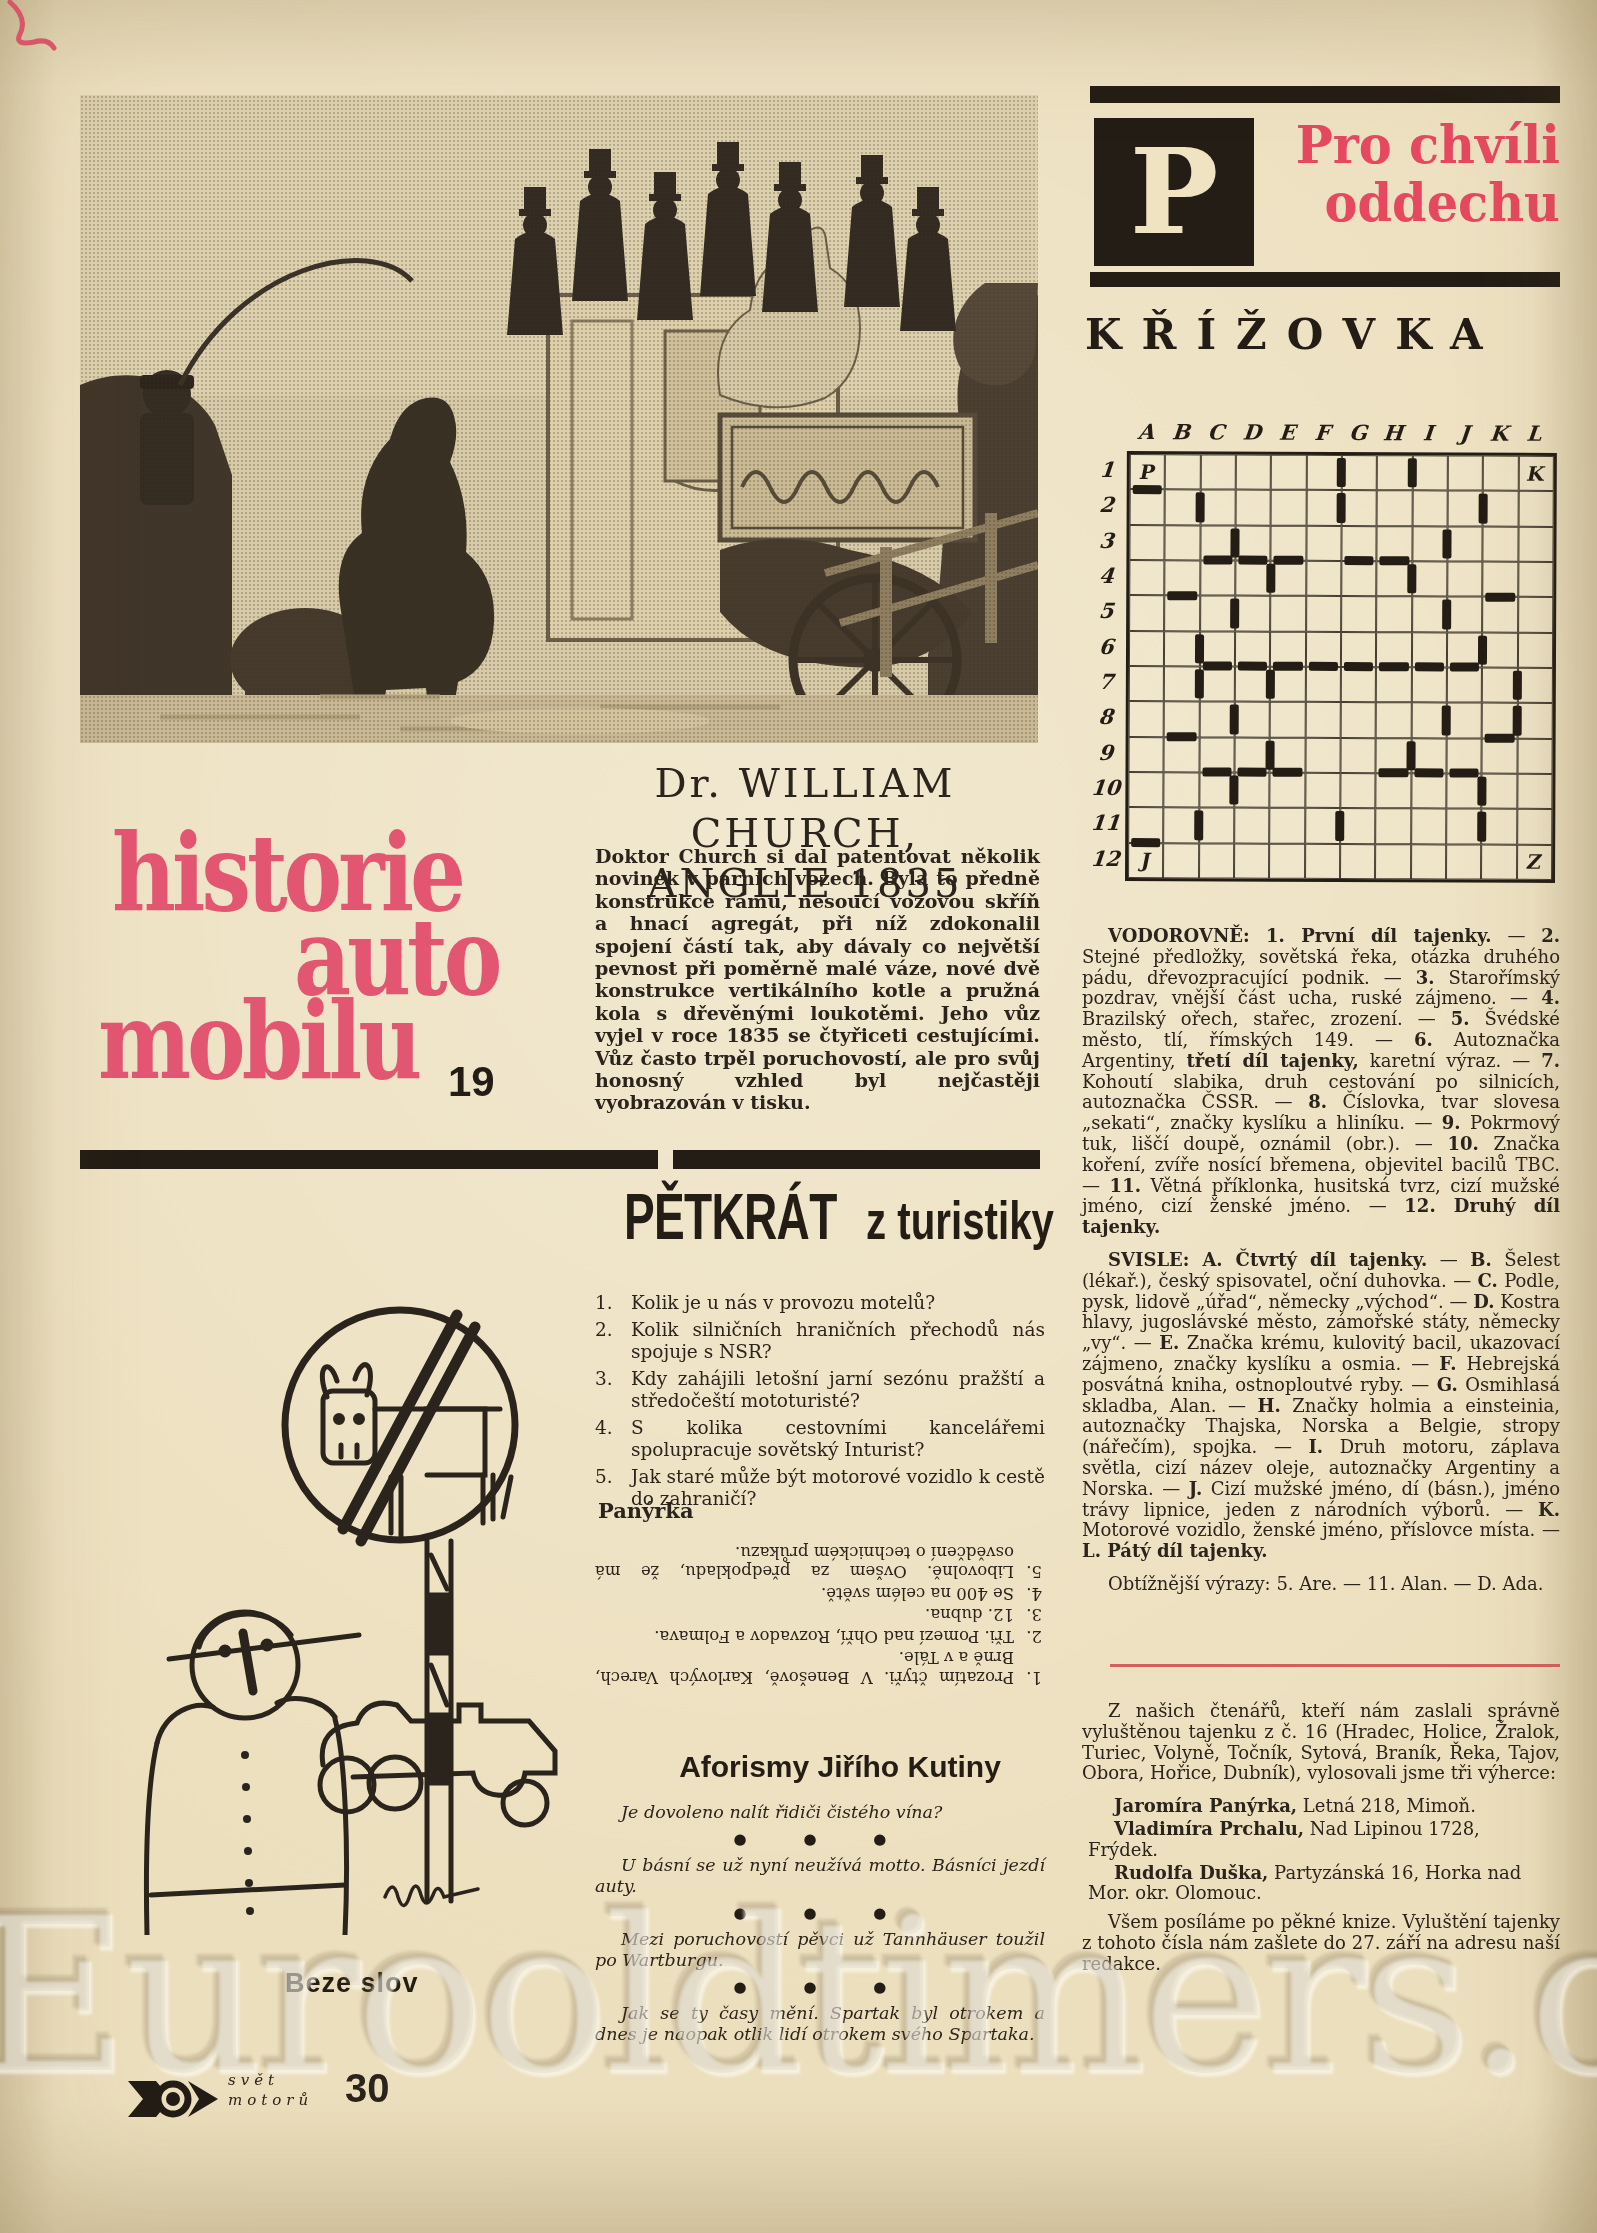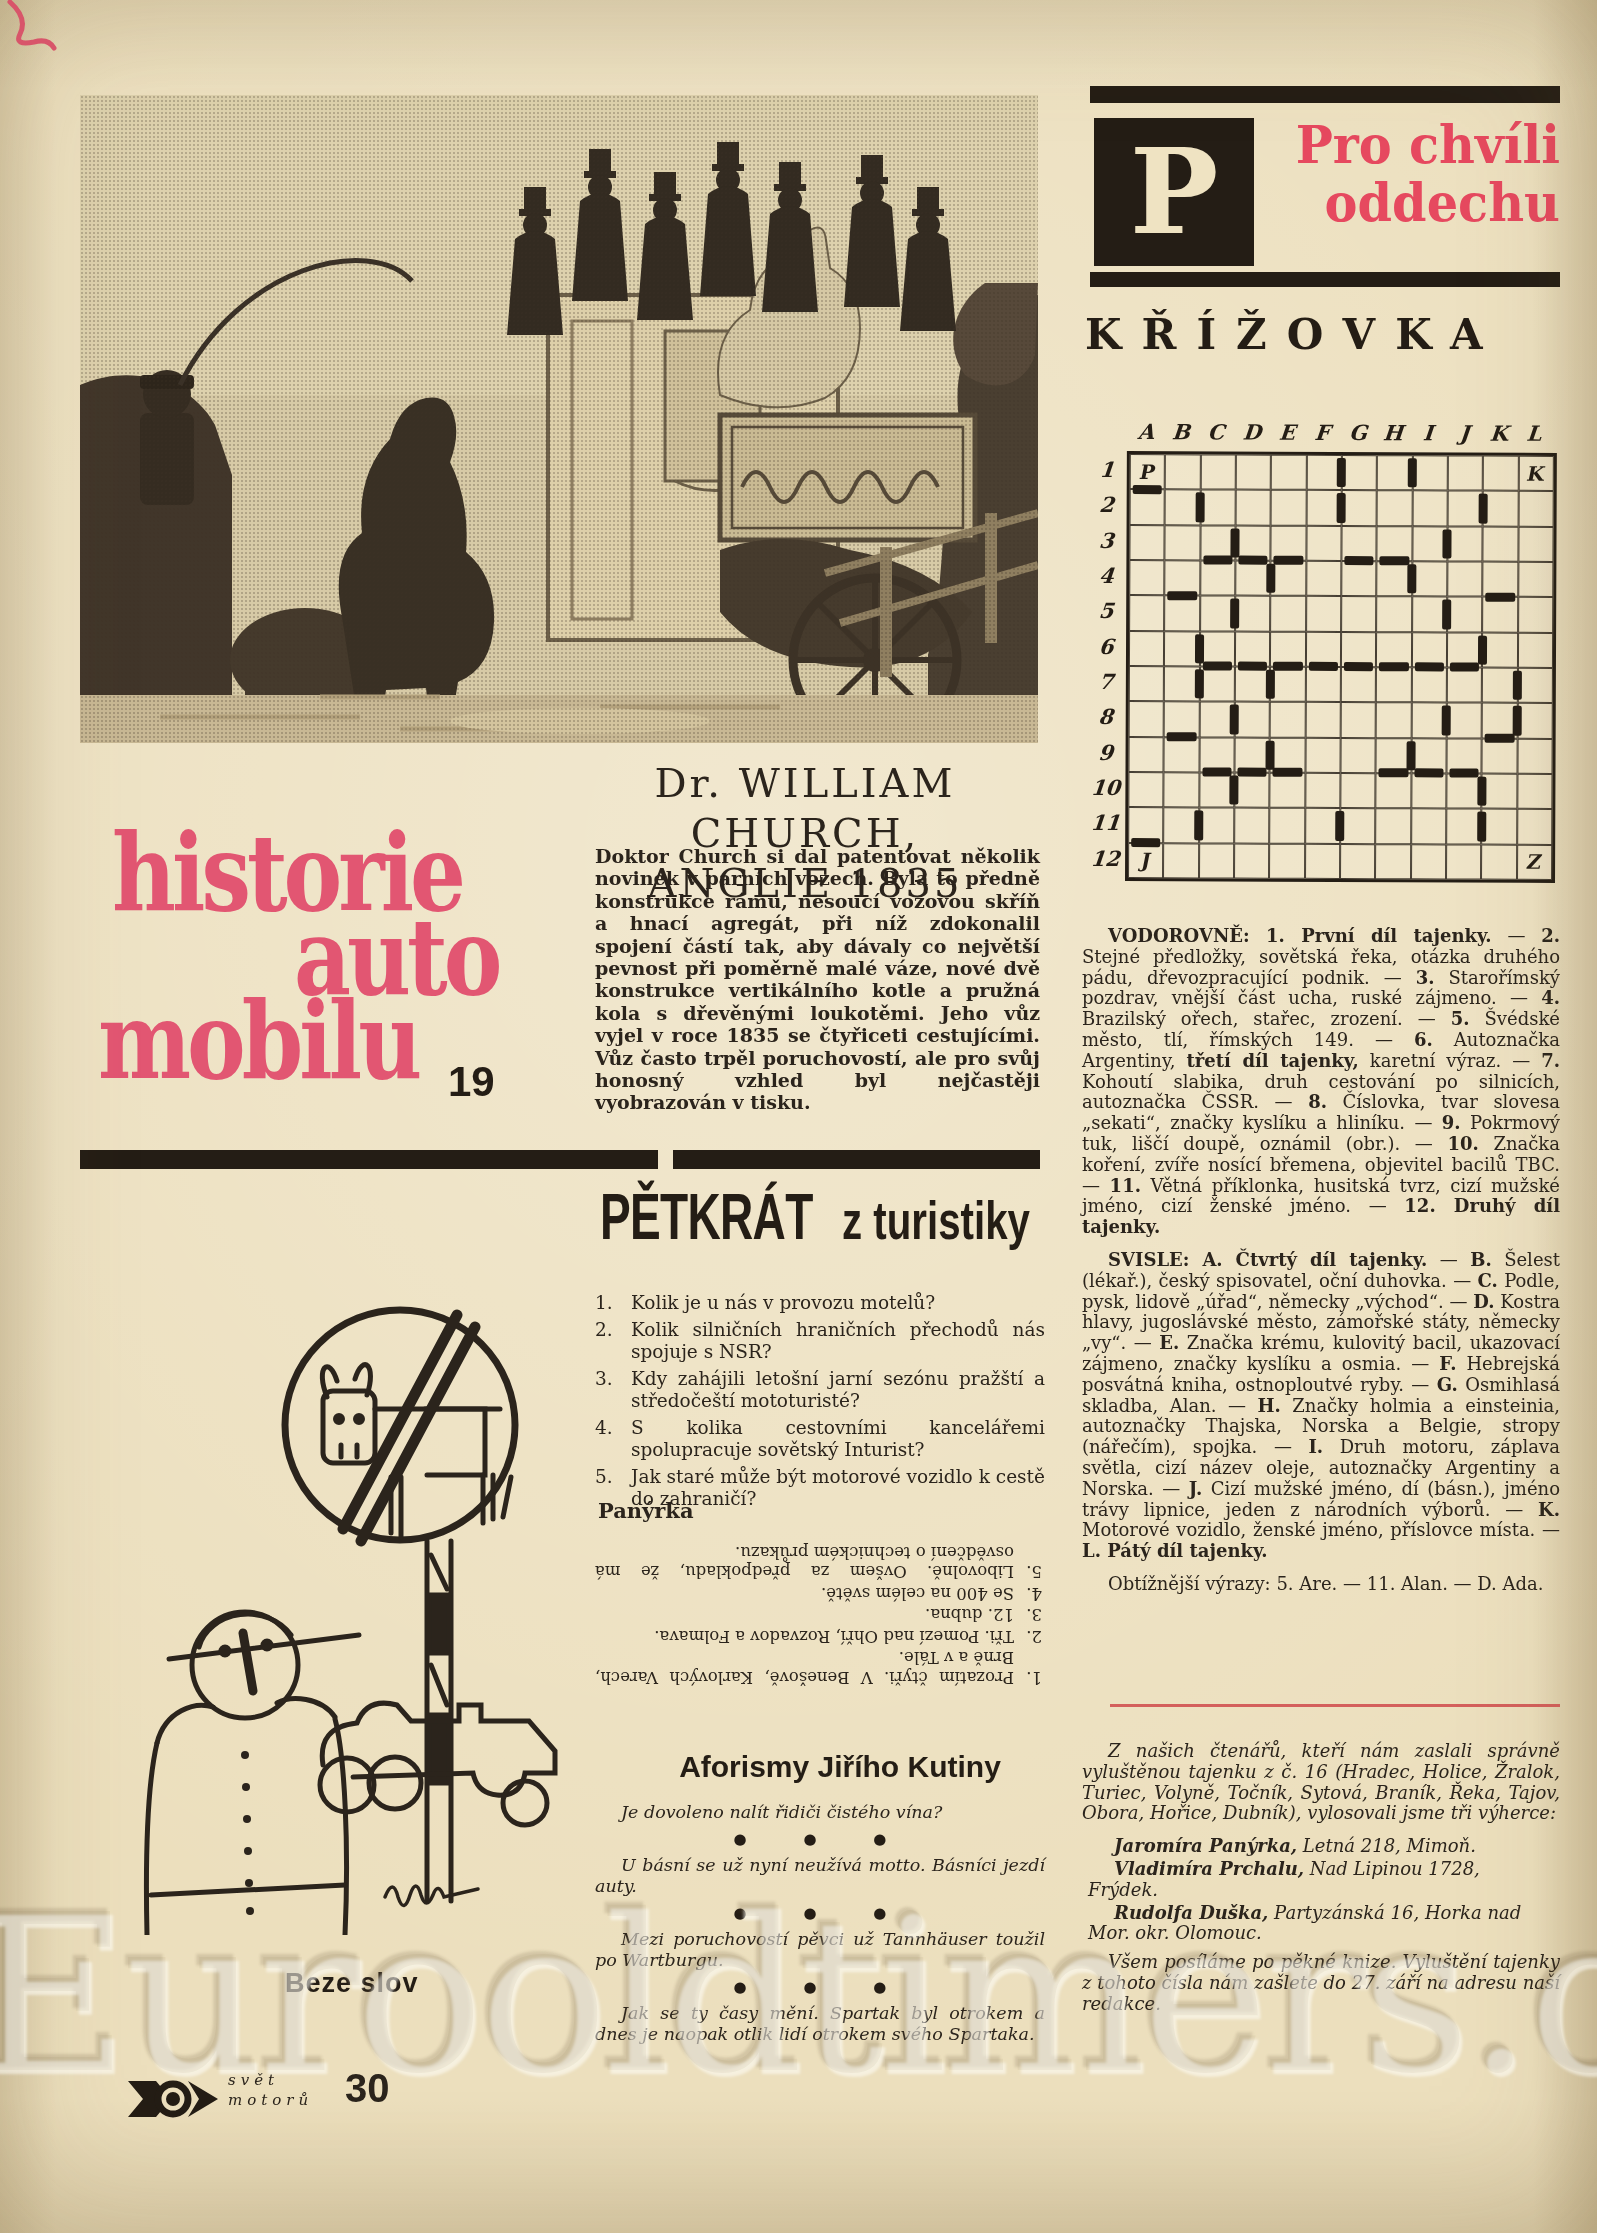--- a/index.html
+++ b/index.html
@@ -28,21 +28,21 @@
     letter-spacing:-4px; transform:scaleY(1.22); transform-origin:left top; line-height:1;}
   #ep-num{font-family:"Liberation Sans",sans-serif; font-weight:bold; font-size:42px; color:#241d15;}
   #church-head{left:570px; top:758px; width:470px; text-align:center;
     font-size:40px; letter-spacing:3px; line-height:1.25;}
   #church-body{left:595px; top:845px; width:445px; font-weight:bold;
     font-size:19px; line-height:22.4px; text-align:justify;}
   #divider{left:80px; top:1150px; width:960px; height:19px;
     background:linear-gradient(to right,#241d15 0,#241d15 578px,transparent 578px,transparent 593px,#241d15 593px,#241d15 100%);}
 
   
-  #petkrat{left:600px; top:1180px; white-space:nowrap;}
+  #petkrat{left:624px; top:1180px; white-space:nowrap;}
   #petkrat .t1{display:inline-block; font-family:"Liberation Sans",sans-serif; font-weight:bold;
     font-size:64px; transform:scaleX(0.72); transform-origin:left bottom; letter-spacing:-1px; color:#241d15;}
   #petkrat .t2{display:inline-block; font-family:"Liberation Sans",sans-serif; font-weight:bold;
     font-size:53px; transform:scaleX(0.76); transform-origin:left bottom; margin-left:-58px; color:#241d15;}
   #q-list{left:595px; top:1292px; width:450px;}
   .q-item{display:flex; font-size:18.5px; line-height:22.5px; margin-bottom:4px;}
   .q-num{flex:0 0 36px;}
   .q-text{flex:1; text-align:justify;}
   #odpovedi{left:598px; top:1498px; font-weight:bold; font-size:21px;}
   #a-wrap{left:595px; top:1540px; width:447px; transform:rotate(180deg);}
@@ -82,21 +82,21 @@
     border:3px solid #241d15; box-sizing:content-box; background:rgba(255,255,255,0.08);}
   .xw-cell{position:absolute; border:1px solid rgba(40,33,25,0.85); box-sizing:border-box;}
   .xw-vbar,.xw-hbar{position:absolute; background:#241d15; border-radius:2px;}
   .xw-corner{position:absolute; display:flex; align-items:center; justify-content:center;
     font-style:italic; font-weight:bold; font-size:20px; color:#241d15;}
 
   .rt{font-size:18px; line-height:20.8px; text-align:justify; margin:0 0 12px 0;}
   .rt b{font-weight:bold;}
   .indent{text-indent:26px;}
   #rc-text{left:1082px; top:926px; width:478px;}
-  #rc-lower{left:1082px; top:1704px; width:478px;font-style:italic;}
+  #rc-lower{left:1082px; top:1664px; width:478px;}
   #red-rule{margin-left:28px; width:450px; height:3px; background:#d4605c; margin-bottom:34px;}
   .winner{font-size:18px; line-height:20.8px; margin:2px 6px; text-indent:26px;}
   .winner b{font-weight:bold;}
 
   
   #wm-big{left:-30px; top:1868px; width:1700px; pointer-events:none; z-index:40;
     font-family:"DejaVu Serif",serif; font-size:218px; letter-spacing:-7px;
     color:rgba(85,70,45,0.055);
     text-shadow: 3px 4px 3px rgba(255,255,252,0.55), -3px -3px 3px rgba(80,65,40,0.16);}
   #wm-tag{left:12px; top:2174px; z-index:41; pointer-events:none;

